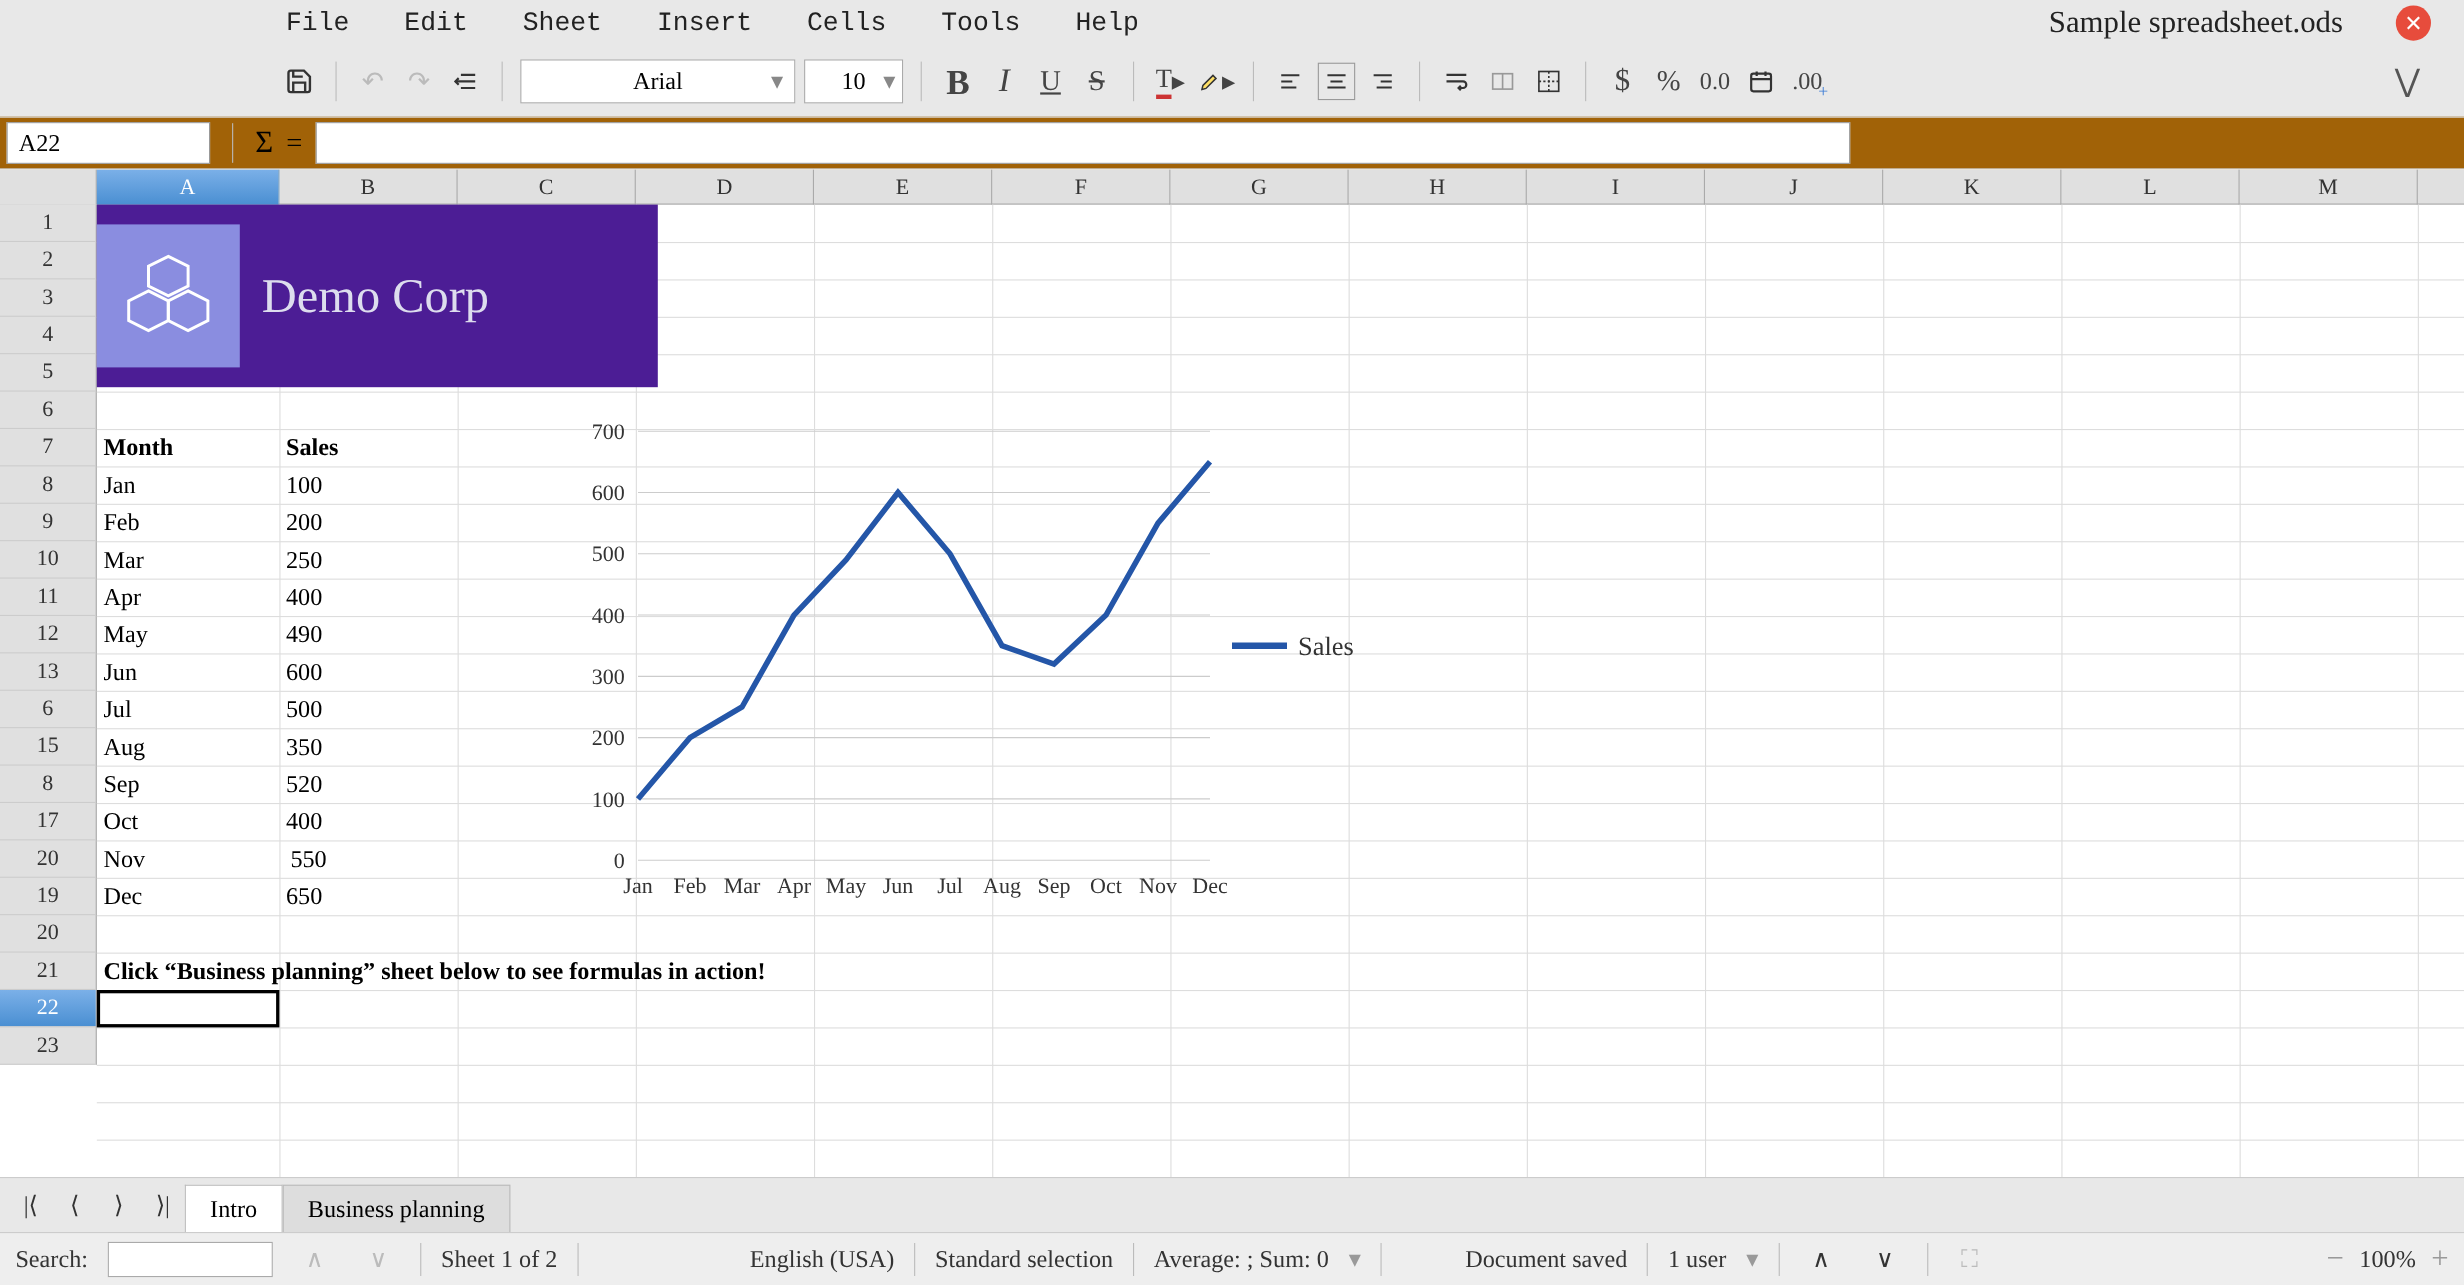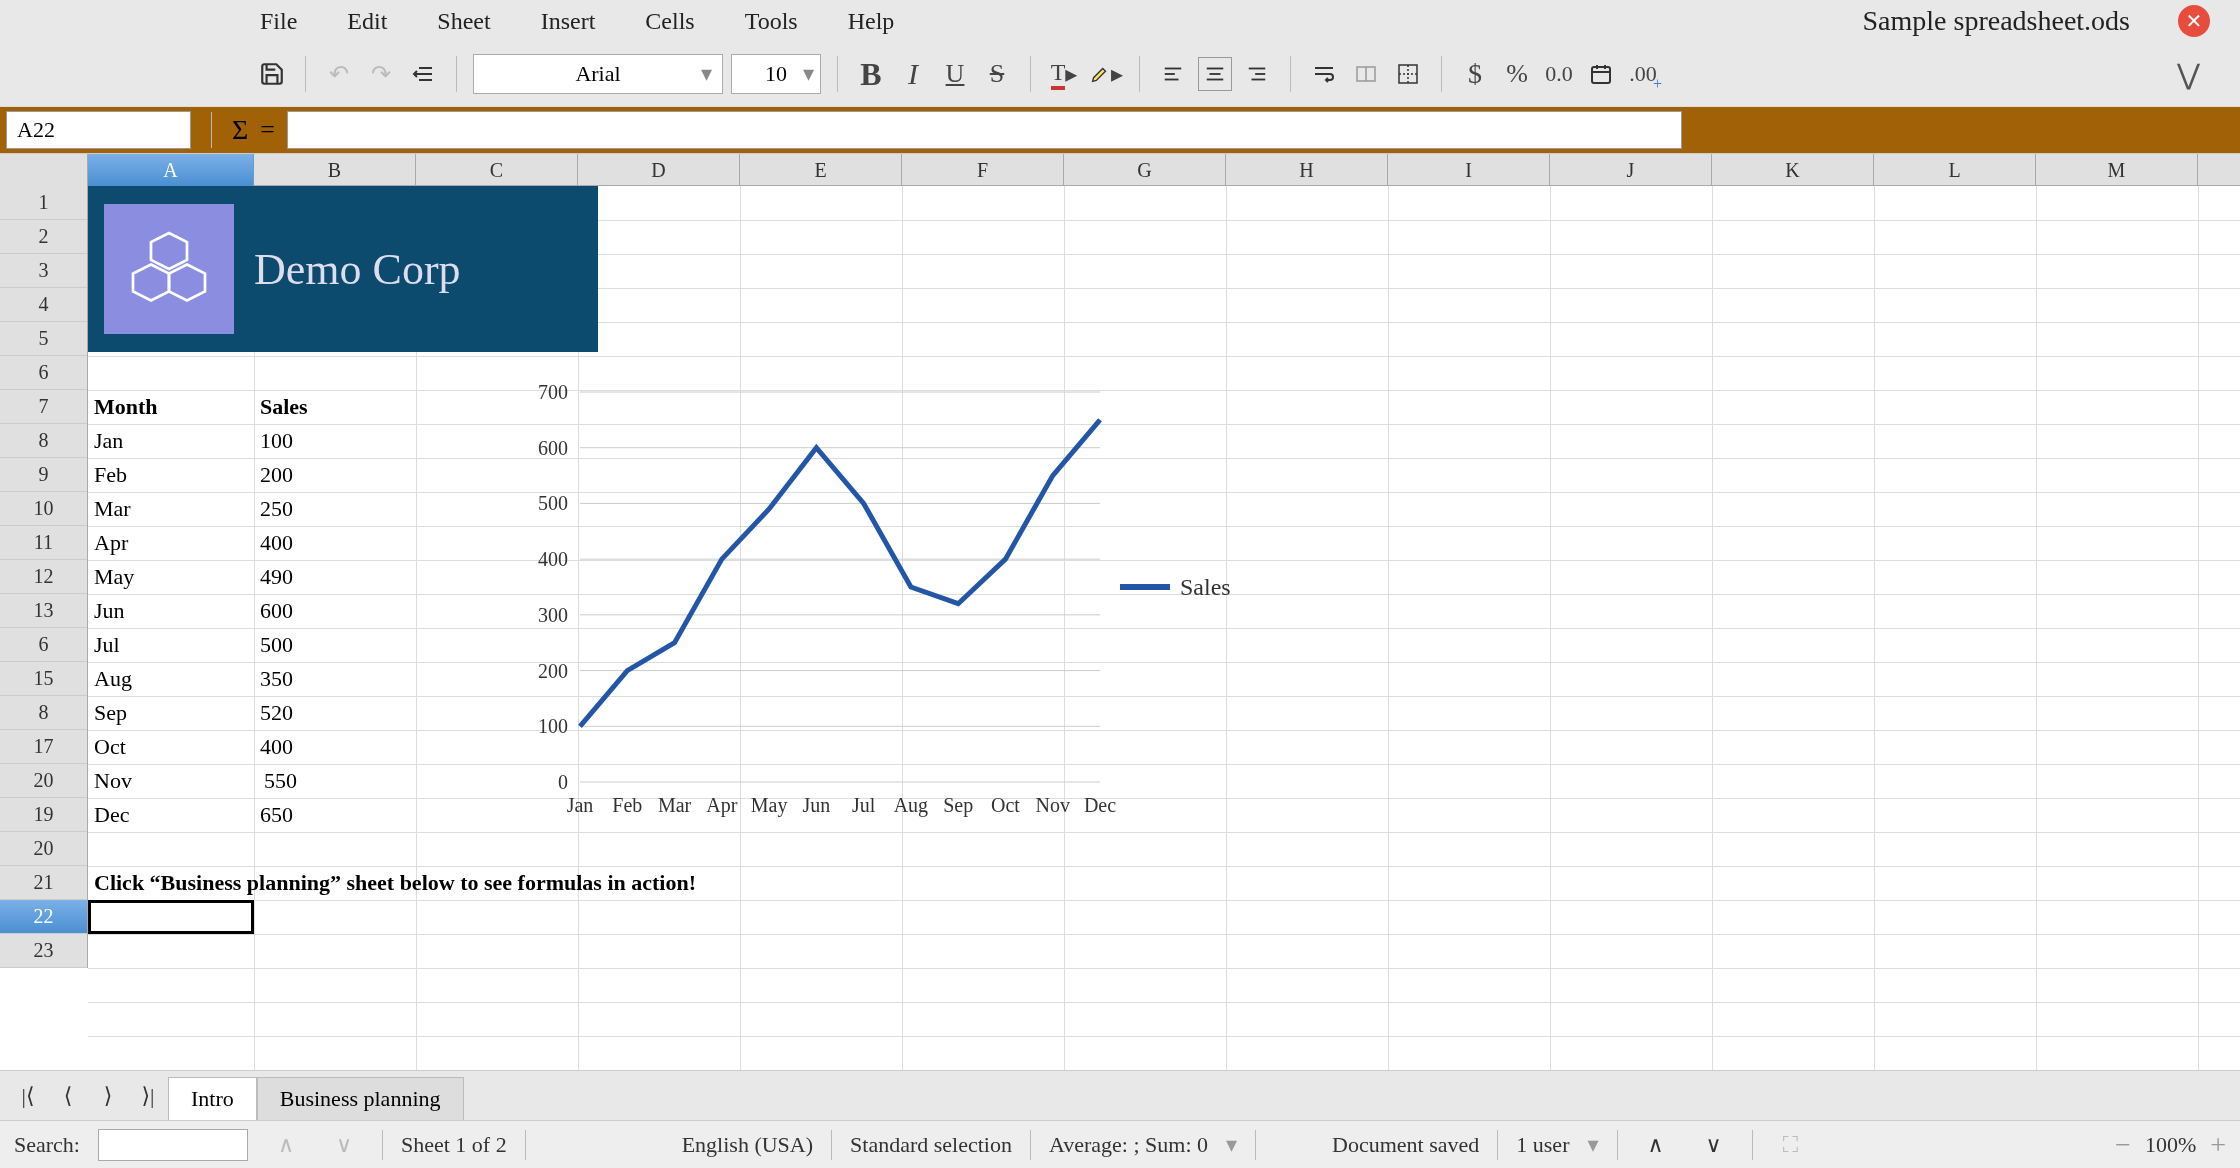--- a/index.html
+++ b/index.html
@@ -1,21 +1,21 @@
 <!DOCTYPE html>
 <html><head>
 <meta charset="utf-8">
 <style>
 * { box-sizing: border-box; margin: 0; padding: 0; }
 body { background: #f0f0f0; }
 .app { width: 2240px; height: 1168px; display: flex; flex-direction: column; background: #e8e8e8; }
 
 
 .menubar { height: 42px; display: flex; align-items: center; padding-left: 260px; gap: 50px; font-size: 24px; color: #222; position: relative; }
-.menubar .menu-item { cursor: pointer; }
+.menubar .menu-item { cursor: pointer; font-family: Liberation Mono, monospace; }
 .doc-title { position: absolute; right: 110px; font-size: 28px; }
 .close-btn { position: absolute; right: 30px; width: 32px; height: 32px; background: #e74c3c; border-radius: 50%; color: #fff; display: flex; align-items: center; justify-content: center; font-size: 20px; cursor: pointer; }
 
 
 .toolbar { height: 64px; display: flex; align-items: center; padding-left: 255px; gap: 8px; }
 .tb-icon { width: 34px; height: 34px; display: flex; align-items: center; justify-content: center; color: #444; font-size: 24px; }
 .tb-sep { width: 1px; height: 36px; background: #bbb; margin: 0 8px; }
 .font-select { width: 250px; height: 40px; border: 1px solid #aaa; background: #fff; display: flex; align-items: center; justify-content: center; font-size: 22px; position: relative; }
 .font-select .dd { position: absolute; right: 10px; color: #888; }
 .size-select { width: 90px; height: 40px; border: 1px solid #aaa; background: #fff; display: flex; align-items: center; justify-content: center; font-size: 22px; position: relative; }
@@ -45,21 +45,21 @@
 .row-h.sel { background: linear-gradient(#7bb0e8,#4a8fd2); color:#fff; }
 .gridlines { position:absolute; top:32px; left:88px; right:0; bottom:0; }
 .vline { position:absolute; top:0; bottom:0; width:1px; background:#ddd; }
 .hline { position:absolute; left:0; right:0; height:1px; background:#ddd; }
 
 .cells { position:absolute; top:32px; left:88px; }
 .cell { position:absolute; font-size:22px; display:flex; align-items:center; padding:0 6px; }
 .bold-c { font-weight: bold; }
 .sel-cell { position:absolute; border: 3px solid #000; }
 
-.logo-area { position:absolute; top:32px; left:88px; width:510px; height:166px; background:#0c4a6e; display:flex; align-items:center; gap:20px; padding-left:16px; }
+.logo-area { position:absolute; top:32px; left:88px; width:510px; height:166px; background:#4c1d95; display:flex; align-items:center; gap:20px; }
 .logo-square { width:130px; height:130px; background:#8a8de0; display:flex; align-items:center; justify-content:center; }
 .logo-text { color:#dde; font-size:44px; }
 
 .chart { position:absolute; top:218px; left:510px; width:760px; height:470px; }
 .chart-svg { width:100%; height:100%; }
 
 
 .tab-bar { height: 50px; background: #e8e8e8; display:flex; align-items:center; padding:0 8px; border-top:1px solid #ccc; }
 .nav-btn { width:40px; height:40px; display:flex; align-items:center; justify-content:center; font-size:22px; color:#333; }
 .sheet-tab { height: 44px; padding: 0 22px; display:flex; align-items:center; font-size:22px; border:1px solid #bbb; background:#ddd; margin-top:6px; }

